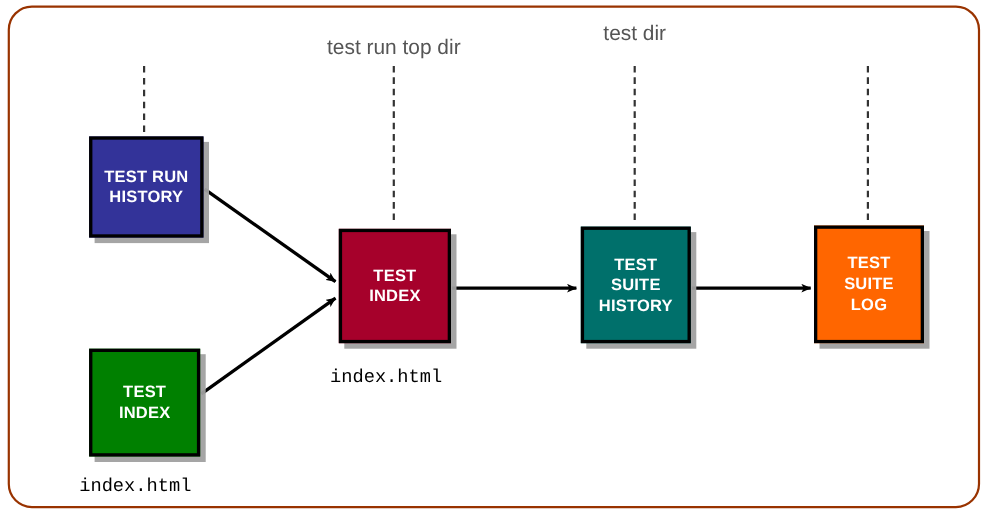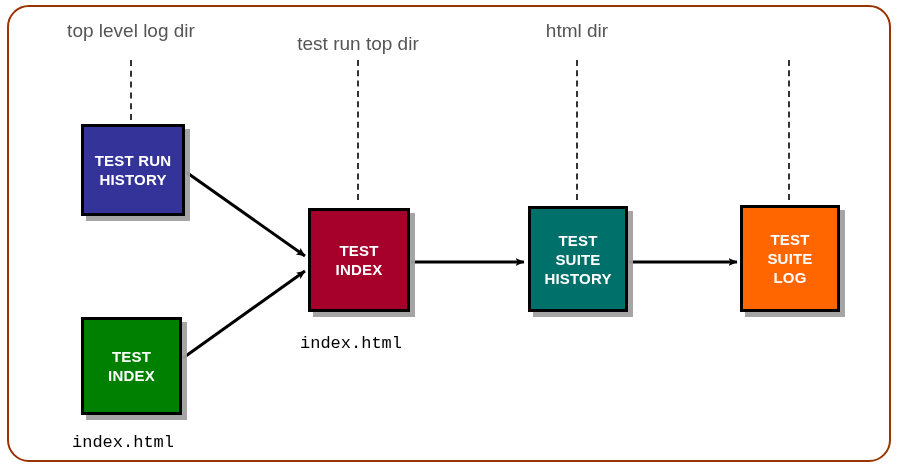--- a/index.html
+++ b/index.html
@@ -90,23 +90,22 @@
     pointer-events: none;
   }
 </style>
 </head>
 <body>
 
 <div id="canvas">
 
   <div id="frame"></div>
 
-  <div class="col-label" style="left:131px; top:20px;">top level log dir</div>
   <div class="col-label" style="left:358px; top:33px;">test run top dir</div>
-  <div class="col-label" style="left:577px; top:20px;">html dir</div>
+  <div class="col-label" style="left:577px; top:20px;">test dir</div>
 
   <div class="drop-line" style="left:131px; top:60px; height:60px;"></div>
   <div class="drop-line" style="left:358px; top:60px; height:140px;"></div>
   <div class="drop-line" style="left:577px; top:60px; height:140px;"></div>
   <div class="drop-line" style="left:789px; top:60px; height:140px;"></div>
 
   <svg id="connectors" viewBox="0 0 899 469" width="899" height="469" xmlns="http://www.w3.org/2000/svg">
     <defs>
       <marker id="arrowhead" markerWidth="9" markerHeight="8" refX="8.5" refY="4" orient="auto" markerUnits="userSpaceOnUse">
         <path d="M0,0 L9,4 L0,8 L2.2,4 Z" fill="#000000"></path>

